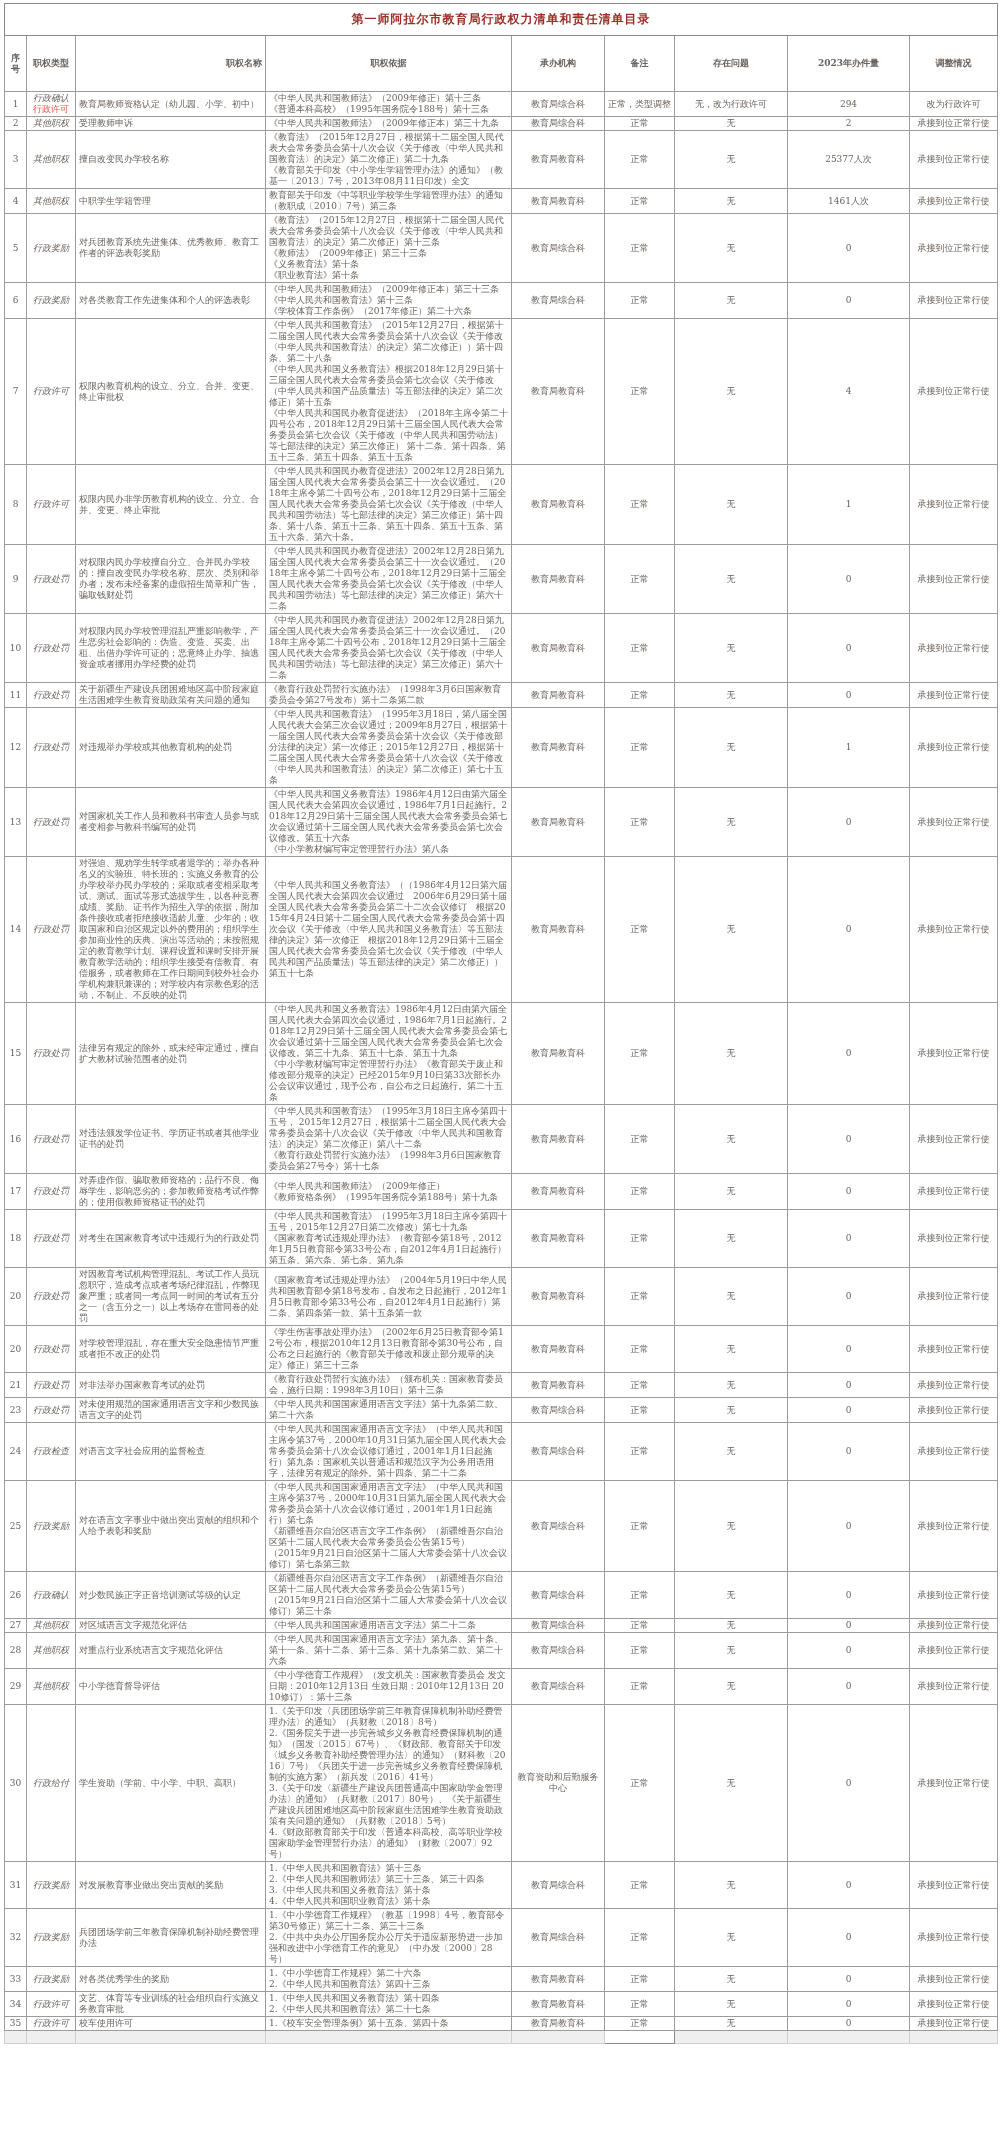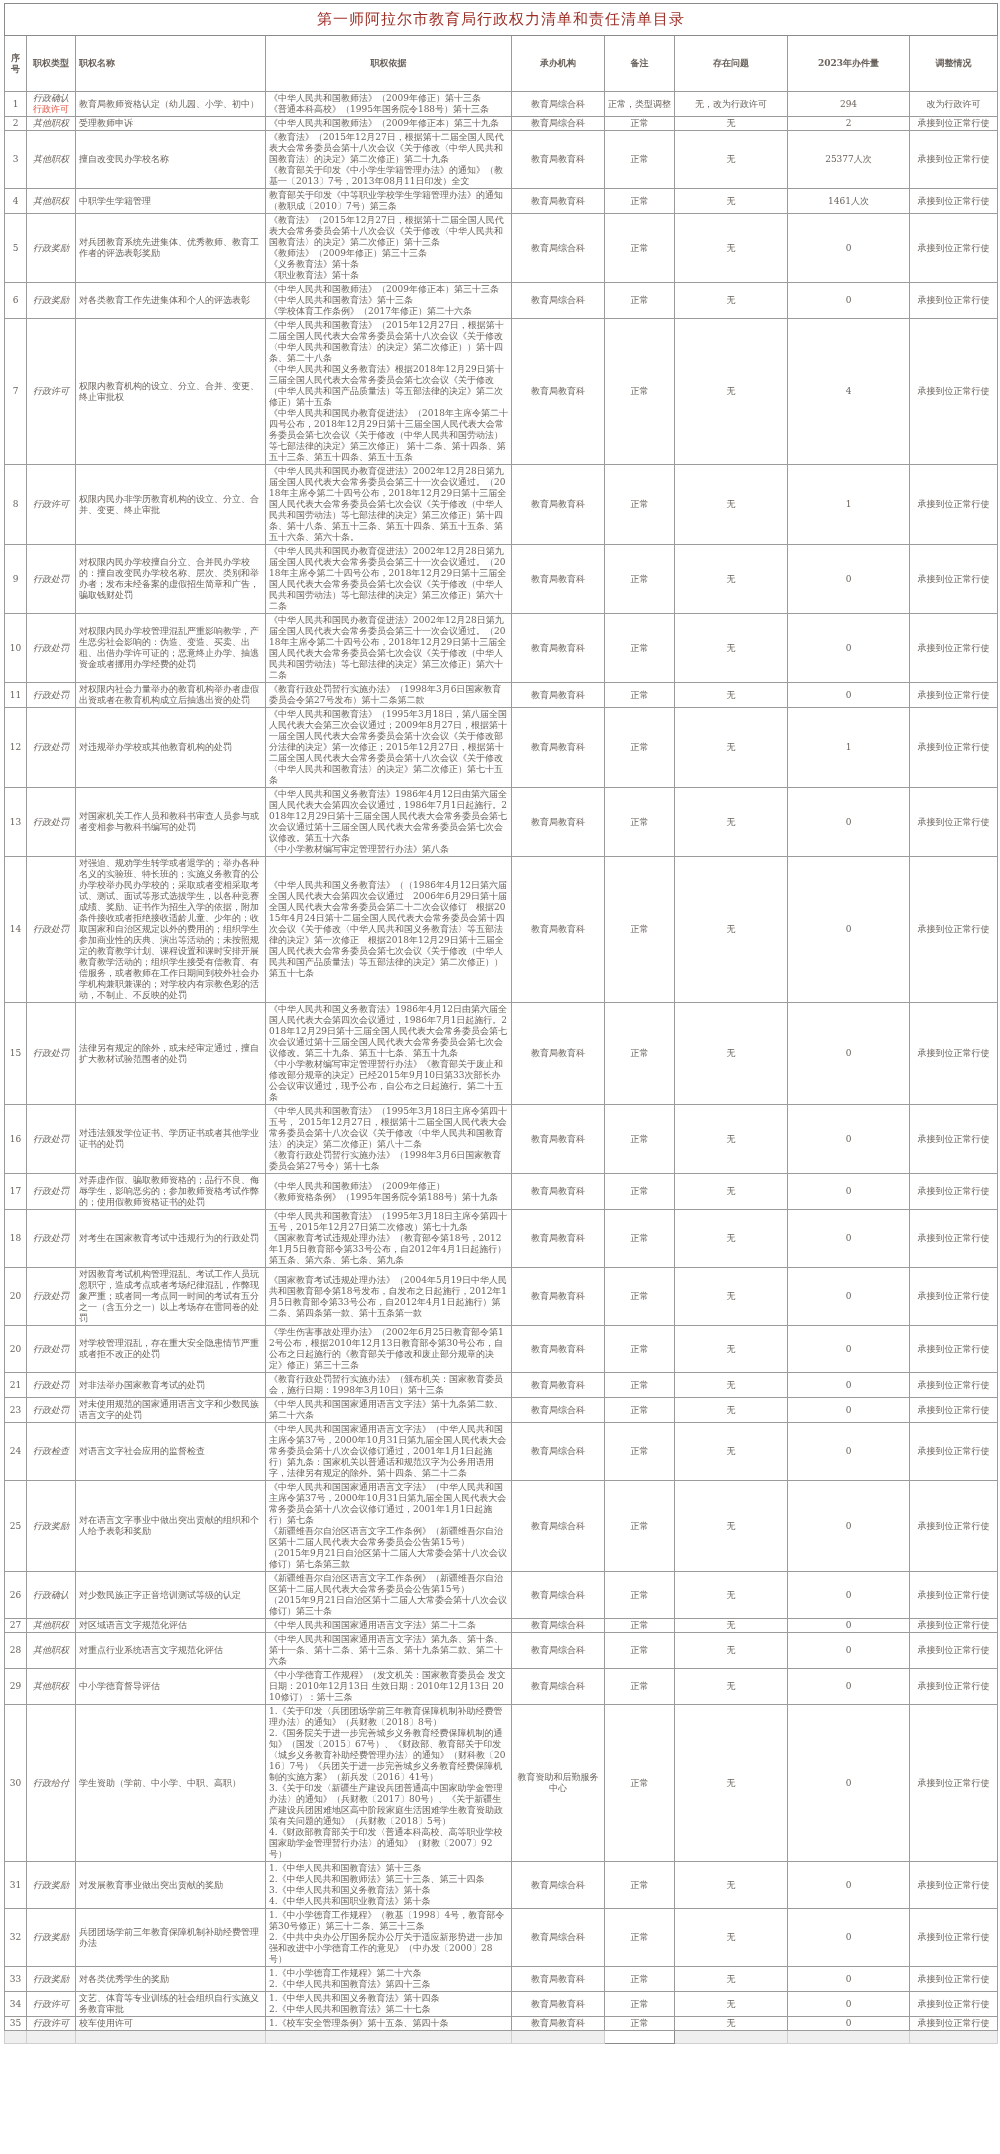--- a/index.html
+++ b/index.html
@@ -2,24 +2,24 @@
 <html><head>
 <meta charset="utf-8">
 <style>
   * { margin:0; padding:0; box-sizing:border-box; }
   html,body { background:#d9d9d9; }
   body { font-family:"DejaVu Serif","Liberation Serif",serif; }
   .sheet { width:1000px; height:2154px; background:#ffffff; overflow:hidden; padding:3px 0 0 4px; position:relative; }
   table { border-collapse:collapse; table-layout:fixed; width:993px; }
   th, td { border:1px solid #9b9b9b; color:#6a625c; font-size:9px; line-height:11px;
            vertical-align:middle; padding:1px 3px; overflow:hidden; word-break:break-all; }
-  .title-cell { height:32px; font-size:15px; font-weight:normal; text-align:center;
+  .title-cell { height:32px; font-size:12px; font-weight:bold; text-align:center;
                 color:#9c2f26; letter-spacing:1px; border:1px solid #8a8a8a; }
   thead th { height:56px; font-weight:bold; text-align:center; background:#fff; }
-  thead th.al { text-align:left; }
+  thead th.al { text-align:right; }
   td.c { text-align:center; }
   td.l { text-align:left; }
   td.pre { white-space:pre-line; }
   .type2 { color:#e25746; display:block; }
   .type1 { display:block;font-style:italic; }
   tr.cut td { height:13px; background:#efefef; border-color:#cfcfcf; }
   tr.cut td.sel { background:#ffffff; border:1px solid #8a8a8a; }
 </style>
 </head>
 <body>
@@ -202,21 +202,21 @@
       <td class="c">无</td>
       <td class="c">0</td>
       <td class="c">承接到位正常行使</td>
     </tr>
         <tr>
       <td class="c">11</td>
       <td class="c">
         <span class="type1">行政处罚</span>
         <span class="type2"></span>
       </td>
-      <td class="l pre">对权限内社会力量举办的教育机构举办者虚假出资或者在教育机构成立后抽逃出资的处罚</td>
+      <td class="l pre">关于新疆生产建设兵团困难地区高中阶段家庭生活困难学生教育资助政策有关问题的通知</td>
       <td class="l pre">《教育行政处罚暂行实施办法》（1998年3月6日国家教育委员会令第27号发布）第十二条第二款</td>
       <td class="c">教育局教育科</td>
       <td class="c">正常</td>
       <td class="c">无</td>
       <td class="c">0</td>
       <td class="c">承接到位正常行使</td>
     </tr>
         <tr>
       <td class="c">12</td>
       <td class="c">

